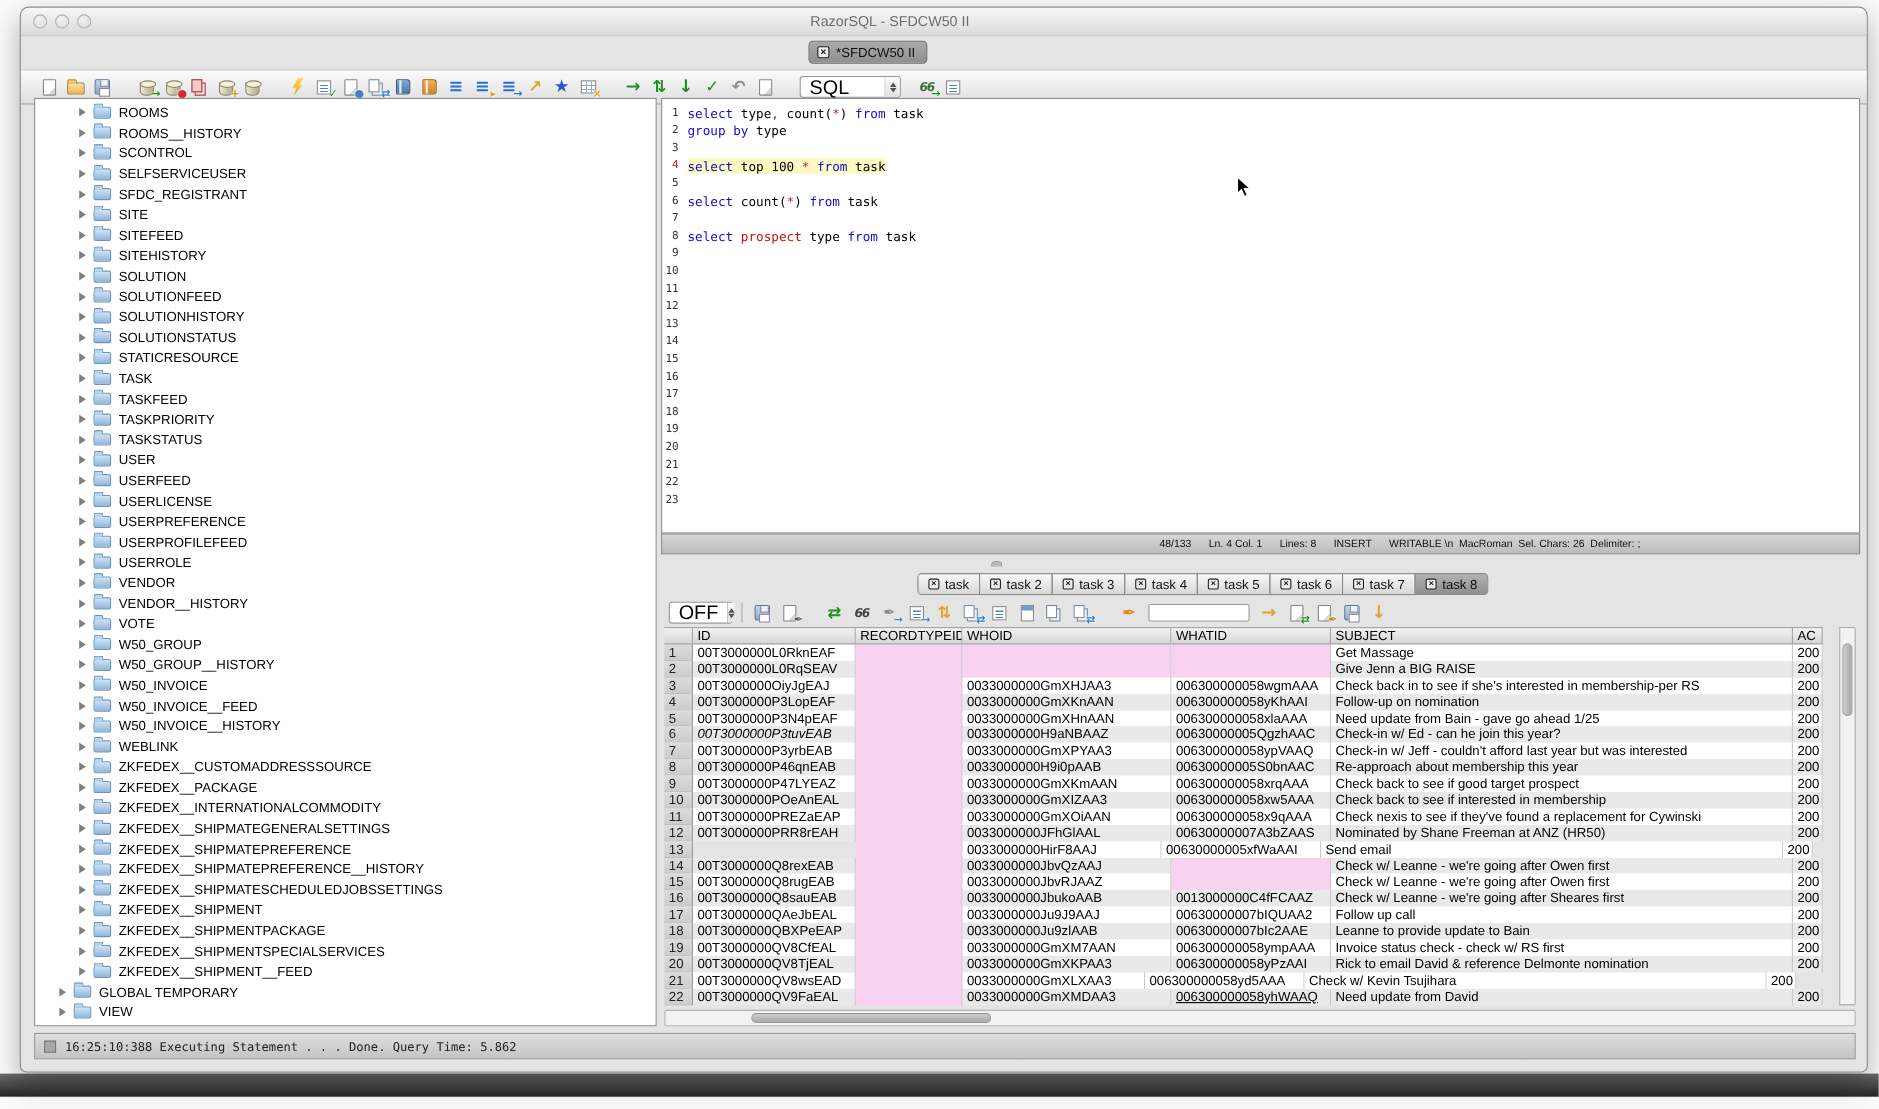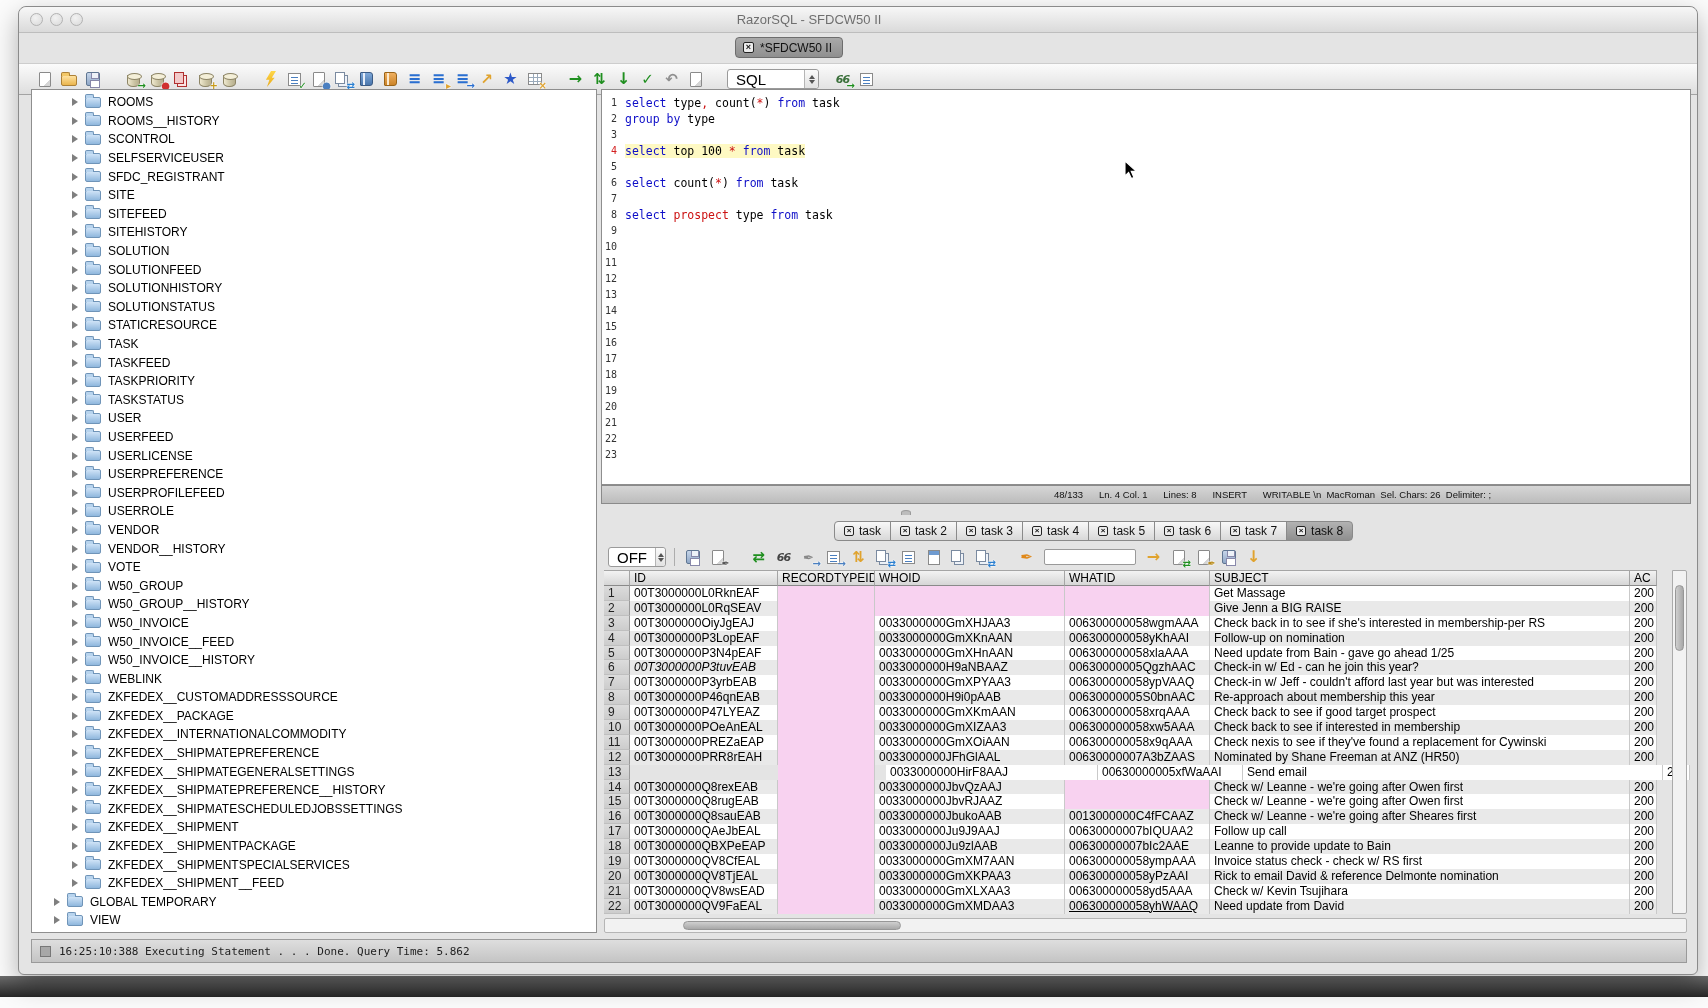--- a/index.html
+++ b/index.html
@@ -73,21 +73,21 @@
     border:1px solid #9a6418; border-radius:1px 3px 3px 1px; }
   .sh-book-o::before { content:""; position:absolute; left:2px; top:0; bottom:0; width:2px; background:#fbead0; }
   .sh-grid { width:14px; height:12px; background:#fff; border:1px solid #8a8a8a; }
   .sh-grid::before { content:""; position:absolute; inset:0;
     background:linear-gradient(90deg,transparent 0 4px,#9aaabb 4px 5px,transparent 5px 8px,#9aaabb 8px 9px,transparent 9px),
                linear-gradient(transparent 0 3px,#9aaabb 3px 4px,transparent 4px 7px,#9aaabb 7px 8px,transparent 8px); }
   .sh-page-blue { width:12px; height:15px; border:1px solid #8a8a8a; background:#fff; }
   .sh-page-blue::before { content:""; position:absolute; left:0; right:0; top:0; height:4px; background:#6f9bd0; }
 
   .combo { display:inline-flex; align-items:center; height:20px; background:#fff;
-    border:1px solid #9a9a9a; border-radius:3px; font-size:15px; color:#000; position:relative; }
+    border:1px solid #9a9a9a; border-radius:3px; font-size:18px; color:#000; position:relative; }
   .combo .cval { padding:0 8px; flex:1; }
   .combo .stepper { width:14px; align-self:stretch; border-left:1px solid #b5b5b5;
     display:flex; flex-direction:column; align-items:center; justify-content:center; gap:1px;
     background:linear-gradient(#fafafa,#e2e2e2); border-radius:0 3px 3px 0; }
   .stepper i { width:0; height:0; border-left:3px solid transparent; border-right:3px solid transparent; }
   .stepper i.up { border-bottom:4px solid #555; }
   .stepper i.dn { border-top:4px solid #555; }
 
   
   #tree-panel { position:absolute; left:12px; top:82px; width:566px; height:844px;
@@ -486,26 +486,26 @@
             <span>ZKFEDEX__PACKAGE</span>
           </div>
           <div class="tree-row lvl2">
             <span class="twisty"></span>
             <span class="tfold"></span>
             <span>ZKFEDEX__INTERNATIONALCOMMODITY</span>
           </div>
           <div class="tree-row lvl2">
             <span class="twisty"></span>
             <span class="tfold"></span>
+            <span>ZKFEDEX__SHIPMATEGENERALSETTINGS</span>
+          </div>
+          <div class="tree-row lvl2">
+            <span class="twisty"></span>
+            <span class="tfold"></span>
             <span>ZKFEDEX__SHIPMATEPREFERENCE</span>
-          </div>
-          <div class="tree-row lvl2">
-            <span class="twisty"></span>
-            <span class="tfold"></span>
-            <span>ZKFEDEX__SHIPMATEGENERALSETTINGS</span>
           </div>
           <div class="tree-row lvl2">
             <span class="twisty"></span>
             <span class="tfold"></span>
             <span>ZKFEDEX__SHIPMATEPREFERENCE__HISTORY</span>
           </div>
           <div class="tree-row lvl2">
             <span class="twisty"></span>
             <span class="tfold"></span>
             <span>ZKFEDEX__SHIPMATESCHEDULEDJOBSSETTINGS</span>
@@ -837,21 +837,21 @@
               <div class="tcell nullc" style="width: 97px;"></div>
               <div class="tcell" style="width: 190px;">0033000000JFhGlAAL</div>
               <div class="tcell" style="width: 145px;">00630000007A3bZAAS</div>
               <div class="tcell" style="width: 420px;">Nominated by Shane Freeman at ANZ (HR50)</div>
               <div class="tcell" style="width: 27px;">200</div>
             </div>
             <div class="trow odd">
               <div class="tcell gut" style="width: 26px;">13</div>
               <div class="tcell" style="width: 148px; margin-top: 32px;">00T3000000PfvKSEAZ</div>
               <div class="tcell nullc" style="width: 97px;"></div>
-              <div class="tcell" style="width: 212px; margin-left: 11px;">0033000000HirF8AAJ</div>
+              <div class="tcell" style="width: 181px;">0033000000HirF8AAJ</div>
               <div class="tcell" style="width: 145px;">00630000005xfWaAAI</div>
               <div class="tcell" style="width: 420px;">Send email</div>
               <div class="tcell" style="width: 27px;">200</div>
             </div>
             <div class="trow even">
               <div class="tcell gut" style="width: 26px;">14</div>
               <div class="tcell" style="width: 148px;">00T3000000Q8rexEAB</div>
               <div class="tcell nullc" style="width: 97px;"></div>
               <div class="tcell" style="width: 190px;">0033000000JbvQzAAJ</div>
               <div class="tcell nullc" style="width: 145px;"></div>
@@ -909,21 +909,21 @@
               <div class="tcell nullc" style="width: 97px;"></div>
               <div class="tcell" style="width: 190px;">0033000000GmXKPAA3</div>
               <div class="tcell" style="width: 145px;">006300000058yPzAAI</div>
               <div class="tcell" style="width: 420px;">Rick to email David &amp; reference Delmonte nomination</div>
               <div class="tcell" style="width: 27px;">200</div>
             </div>
             <div class="trow odd">
               <div class="tcell gut" style="width: 26px;">21</div>
               <div class="tcell" style="width: 148px;">00T3000000QV8wsEAD</div>
               <div class="tcell nullc" style="width: 97px;"></div>
-              <div class="tcell" style="width: 190px;">0033000000GmXLXAA3</div>
+              <div class="tcell" style="width: 166px;">0033000000GmXLXAA3</div>
               <div class="tcell" style="width: 145px;">006300000058yd5AAA</div>
               <div class="tcell" style="width: 420px;">Check w/ Kevin Tsujihara</div>
               <div class="tcell" style="width: 27px;">200</div>
             </div>
             <div class="trow even">
               <div class="tcell gut" style="width: 26px;">22</div>
               <div class="tcell" style="width: 148px;">00T3000000QV9FaEAL</div>
               <div class="tcell nullc" style="width: 97px;"></div>
               <div class="tcell" style="width: 190px;">0033000000GmXMDAA3</div>
               <div class="tcell" style="width: 145px; text-decoration: underline;">006300000058yhWAAQ</div>

